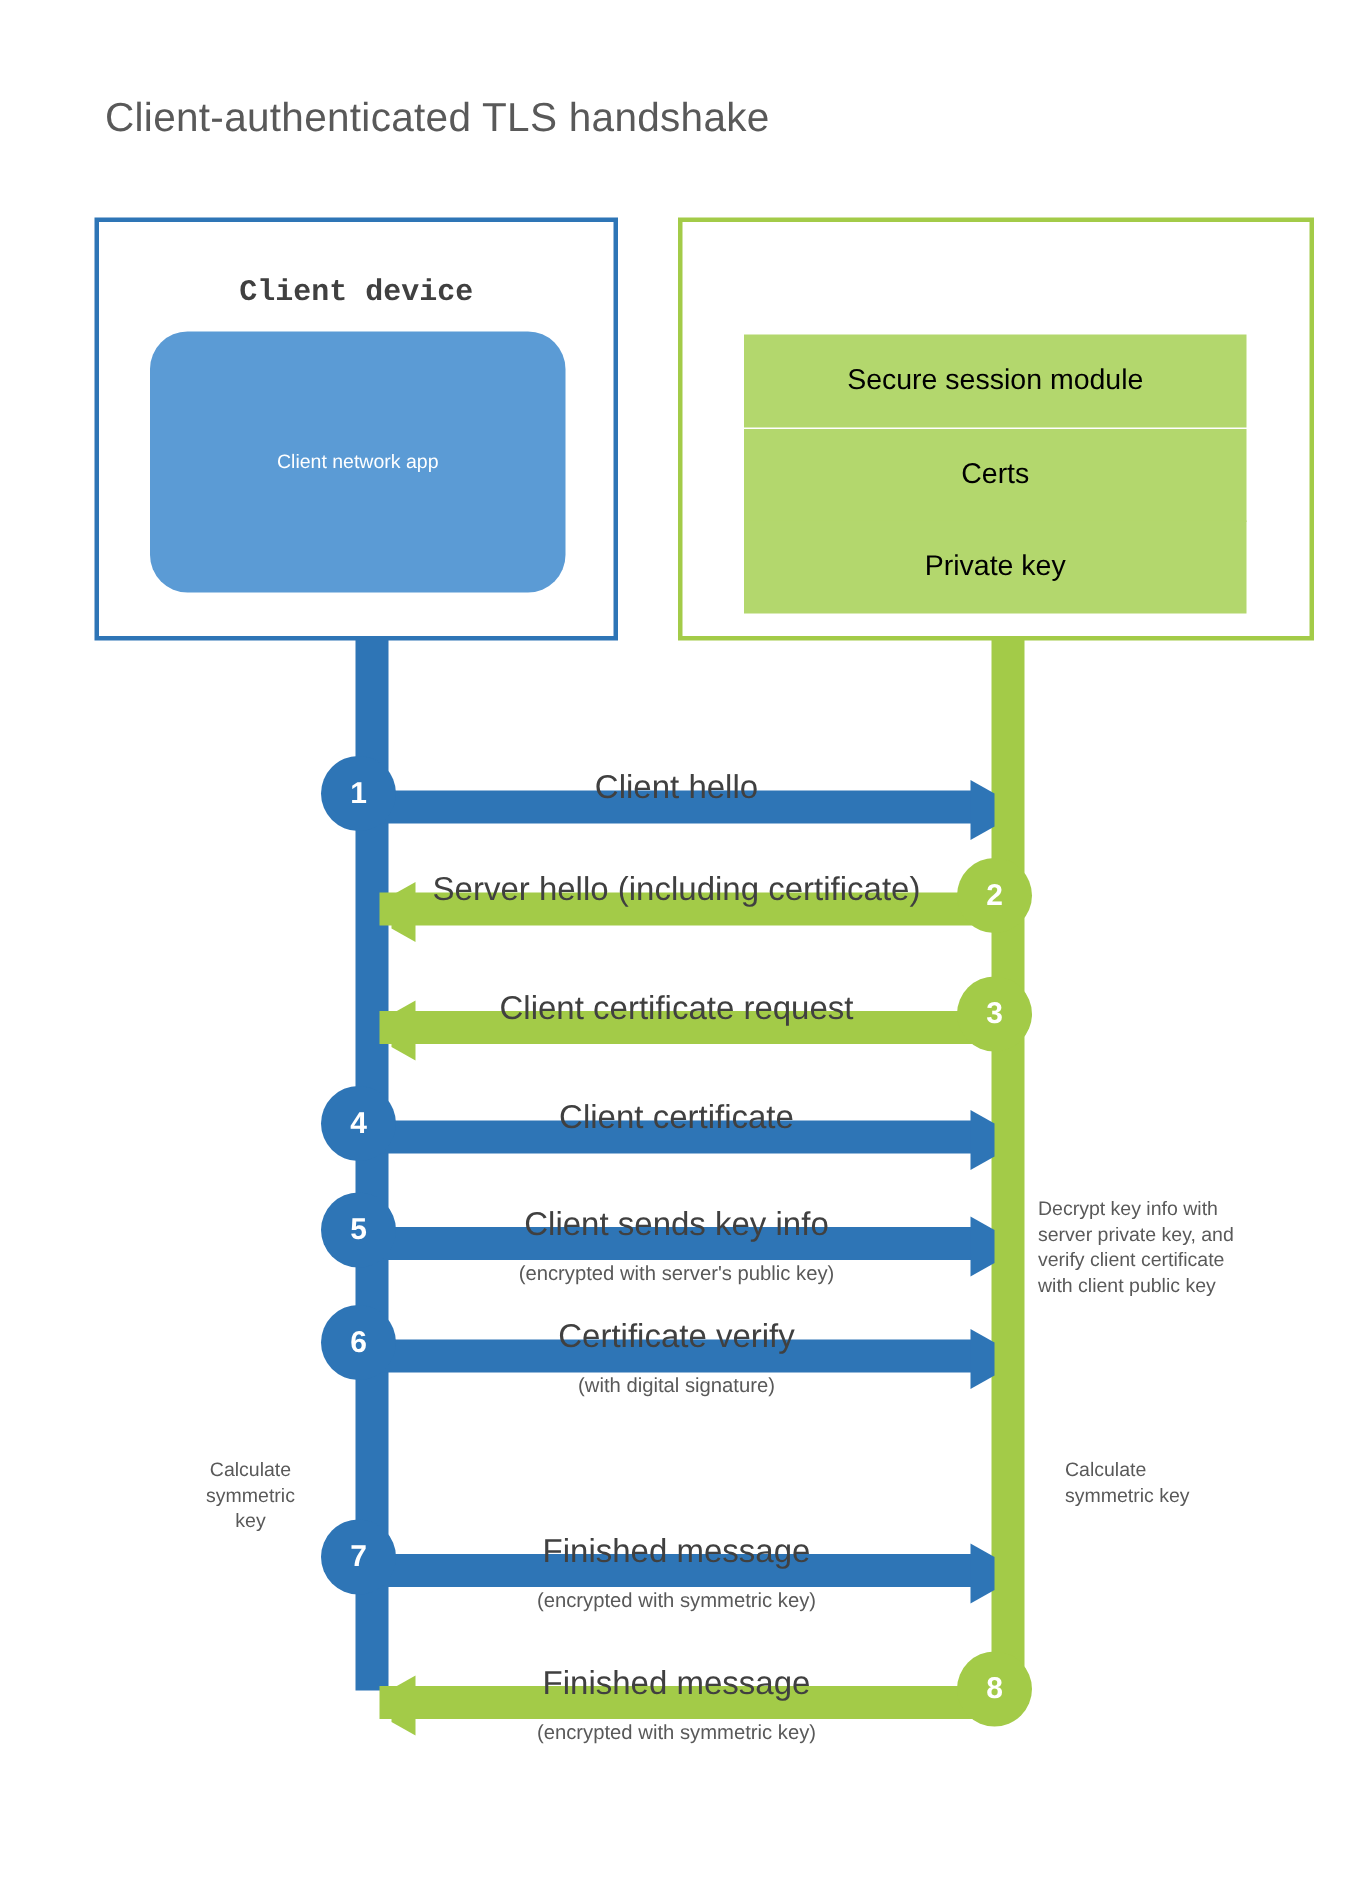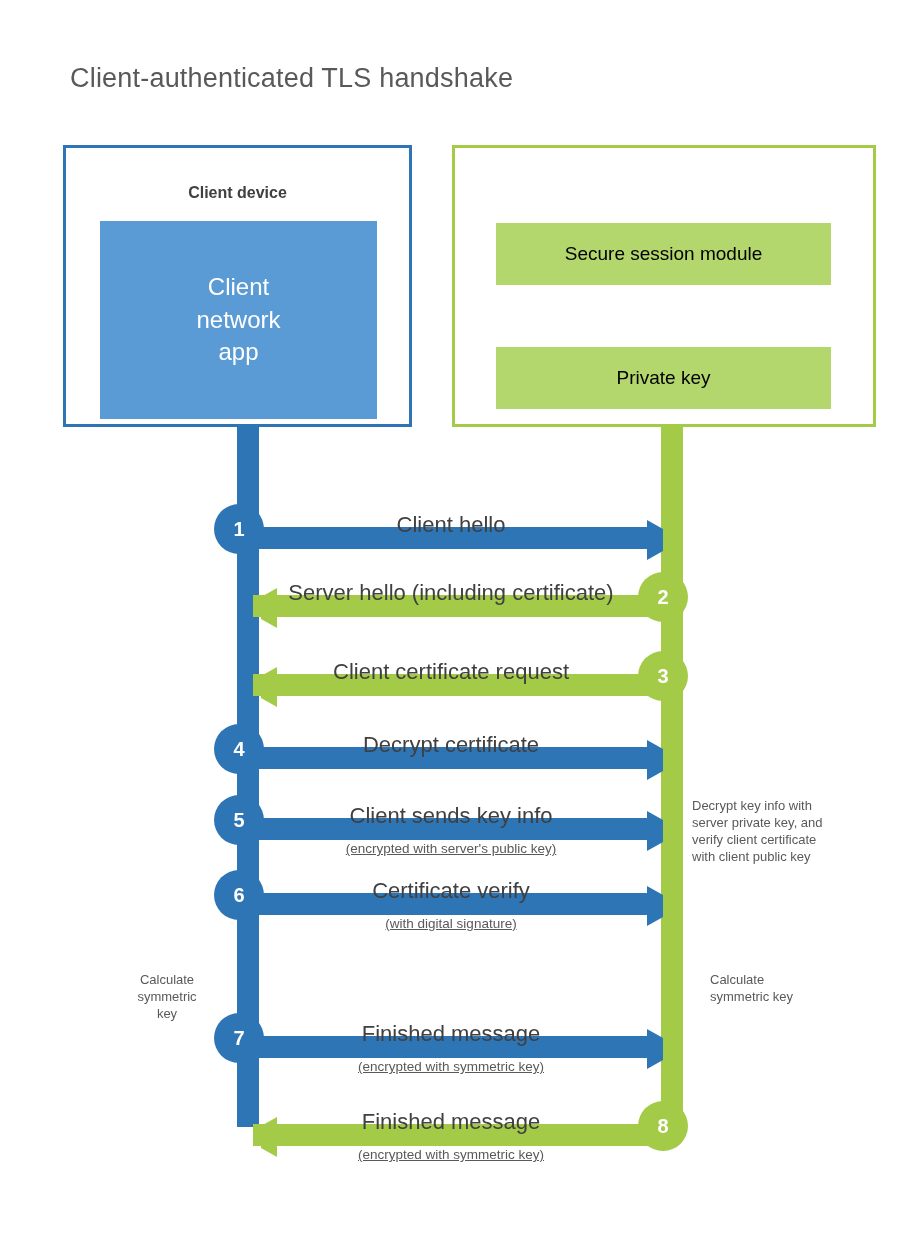--- a/index.html
+++ b/index.html
@@ -12,62 +12,63 @@
   }
   *{margin:0;padding:11px;box-sizing:border-box;}
   body{background:#fff;font-family:"Liberation Sans", sans-serif;}
   .canvas{position:relative;width:900px;height:1256px;background:#ffffff;overflow:hidden;}
 
   .page-title{position:absolute;left:37px;top:30px;font-size:27px;font-weight:400;color:var(--text_gray);letter-spacing:0.2px;}
 
   .entity-box{position:absolute;top:123px;height:282px;background:#fff;padding-top:25px;}
   .client-box{left:41px;width:349px;border:3px solid var(--blue);}
   .server-box{left:430px;width:424px;border:3px solid var(--green);}
-  .entity-title{text-align:center;font-size:16px;font-weight:700;color:var(--text_dark);}
+  .entity-title{text-align:center;font-size:20px;font-weight:700;color:var(--text_dark);font-family:Liberation Mono, monospace;}
 
-  .client-app{position:absolute;left:34px;top:73px;width:277px;height:198px;background:var(--blue_light);color:#fff;display:flex;align-items:center;justify-content:center;text-align:center;font-size:24px;}
+  .client-app{position:absolute;left:34px;top:73px;width:277px;height:174px;background:var(--blue_light);color:#fff;display:flex;align-items:center;justify-content:center;text-align:center;font-size:13px;border-radius:25px;}
   .client-app span{display:inline-block;width:150px;line-height:1.35;}
 
   .server-bar{position:absolute;left:41px;width:335px;height:62px;background:var(--green_light);color:#000000;font-size:19px;display:flex;align-items:center;justify-content:center;}
 
   .lifeline{position:absolute;top:404px;width:4px;height:701px;}
 
   .hline{position:absolute;height:4px;}
   .hline.blue{background:var(--blue);}
   .hline.green{background:var(--green);}
 
   .arrowhead{position:absolute;width:0;height:0;border-top:9px solid transparent;border-bottom:9px solid transparent;}
   .arrowhead.right{border-left:16px solid var(--blue);}
   .arrowhead.left{border-right:16px solid var(--green);}
 
   .step-circle{position:absolute;width:50px;height:50px;border-radius:50%;color:#fff;font-size:20px;font-weight:700;display:flex;align-items:center;justify-content:center;}
   .step-circle.blue{background:var(--blue);}
   .step-circle.green{background:var(--green);}
 
   .msg-label{position:absolute;left:229px;width:400px;text-align:center;font-size:22px;color:var(--text_dark);}
-  .msg-sublabel{position:absolute;left:229px;width:400px;text-align:center;font-size:13.5px;color:var(--text_gray);text-decoration:underline;}
+  .msg-sublabel{position:absolute;left:229px;width:400px;text-align:center;font-size:13.5px;color:var(--text_gray);}
 
   .note{position:absolute;font-size:13px;line-height:17px;color:var(--text_gray);}
 </style>
 </head>
 <body>
 
 <div class="canvas">
 
   <h1 class="page-title">Client-authenticated TLS handshake</h1>
 
   <div class="entity-box client-box">
     <div class="entity-title">Client device</div>
     <div class="client-app">
       <span>Client network app</span>
     </div>
   </div>
 
   <div class="entity-box server-box">
     <div class="server-bar" style="top:75px">Secure session module</div>
+    <div class="server-bar" style="top:138px">Certs</div>
     <div class="server-bar" style="top:199px">Private key</div>
   </div>
 
   <div class="lifeline" style="left:215px;background:var(--blue)"></div>
   <div class="lifeline" style="left:639px;background:var(--green)"></div>
 
   <div>
     <div class="hline blue" style="left:217px;top:505px;width:410px"></div>
     <div class="arrowhead right" style="left:625px;top:498px"></div>
     <div class="step-circle blue" style="left:192px;top:482px">1</div>
@@ -85,21 +86,21 @@
     <div class="hline green" style="left:231px;top:652px;width:410px"></div>
     <div class="arrowhead left" style="left:217px;top:645px"></div>
     <div class="step-circle green" style="left:616px;top:629px">3</div>
     <div class="msg-label" style="top:626px">Client certificate request</div>
   </div>
 
   <div>
     <div class="hline blue" style="left:217px;top:725px;width:410px"></div>
     <div class="arrowhead right" style="left:625px;top:718px"></div>
     <div class="step-circle blue" style="left:192px;top:702px">4</div>
-    <div class="msg-label" style="top:699px">Decrypt certificate</div>
+    <div class="msg-label" style="top:699px">Client certificate</div>
   </div>
 
   <div>
     <div class="hline blue" style="left:217px;top:796px;width:410px"></div>
     <div class="arrowhead right" style="left:625px;top:789px"></div>
     <div class="step-circle blue" style="left:192px;top:773px">5</div>
     <div class="msg-label" style="top:770px">Client sends key info</div>
     <div class="msg-sublabel" style="top:808px">(encrypted with server's public key)</div>
   </div>
 

